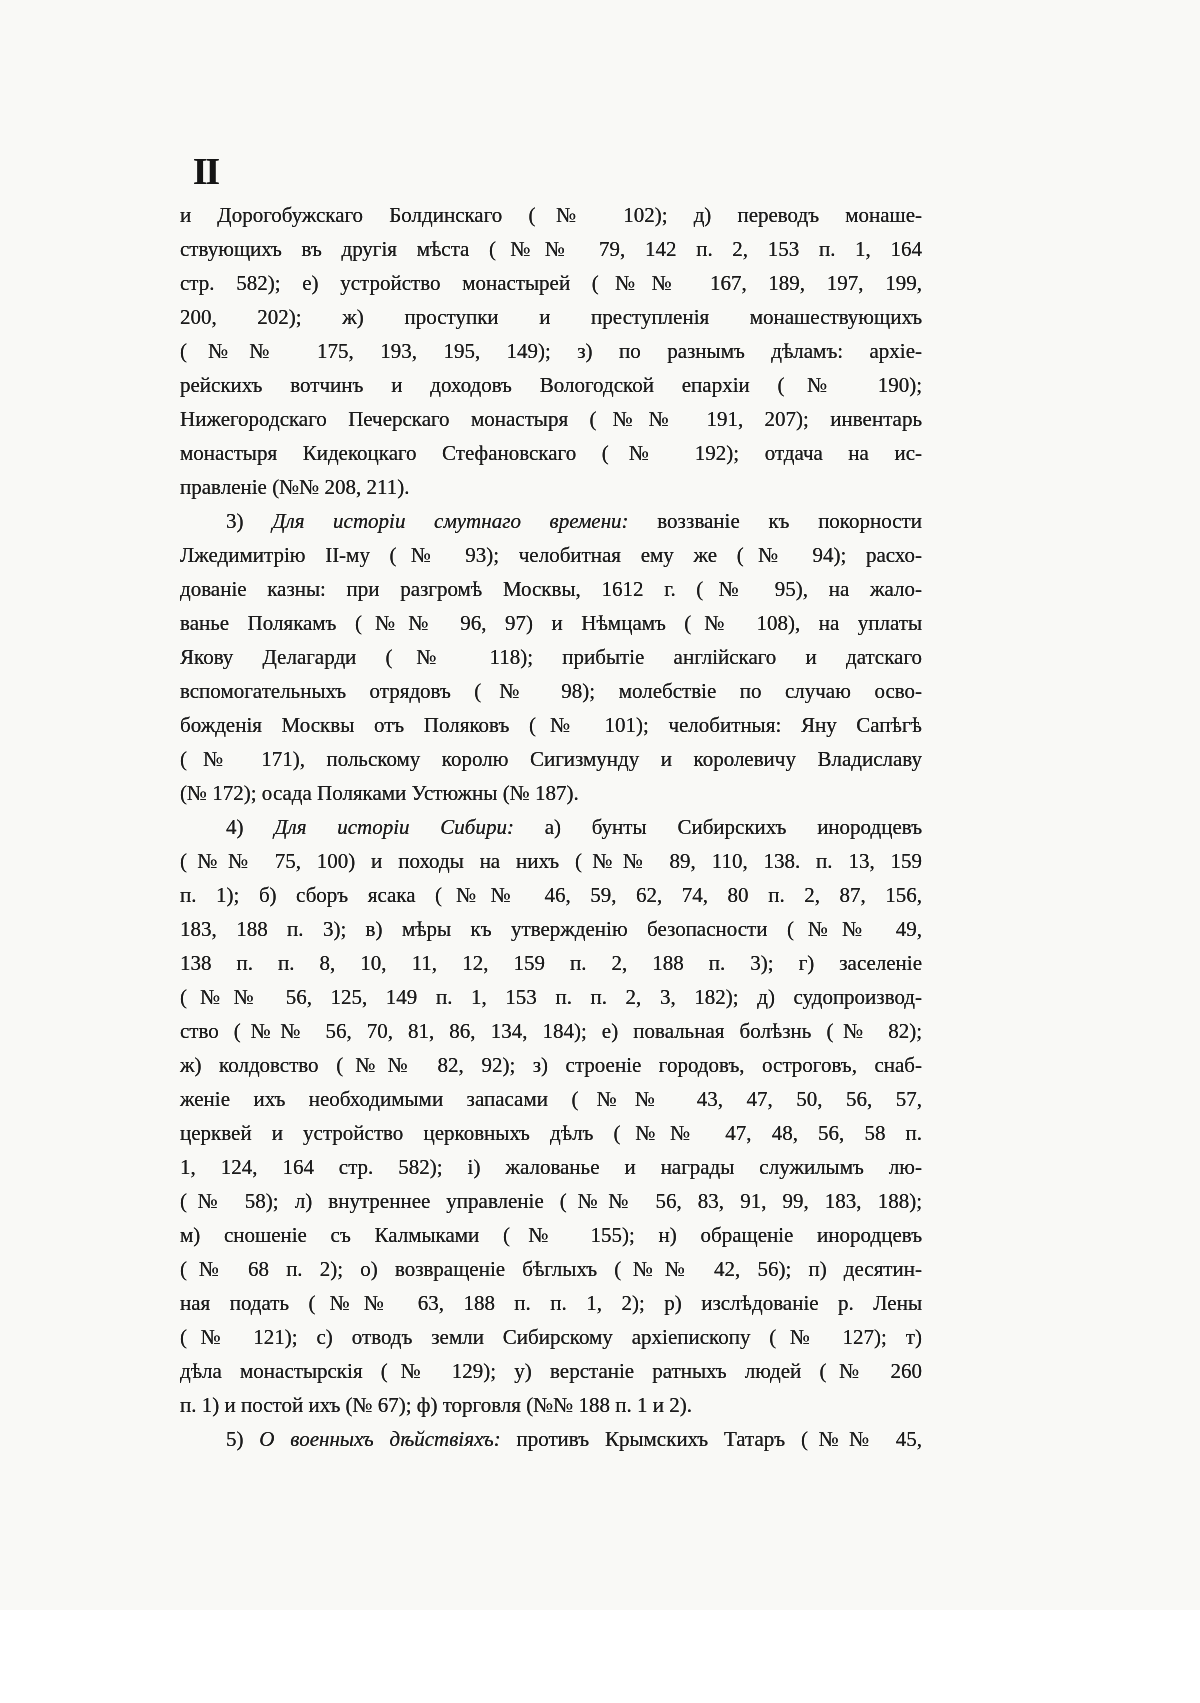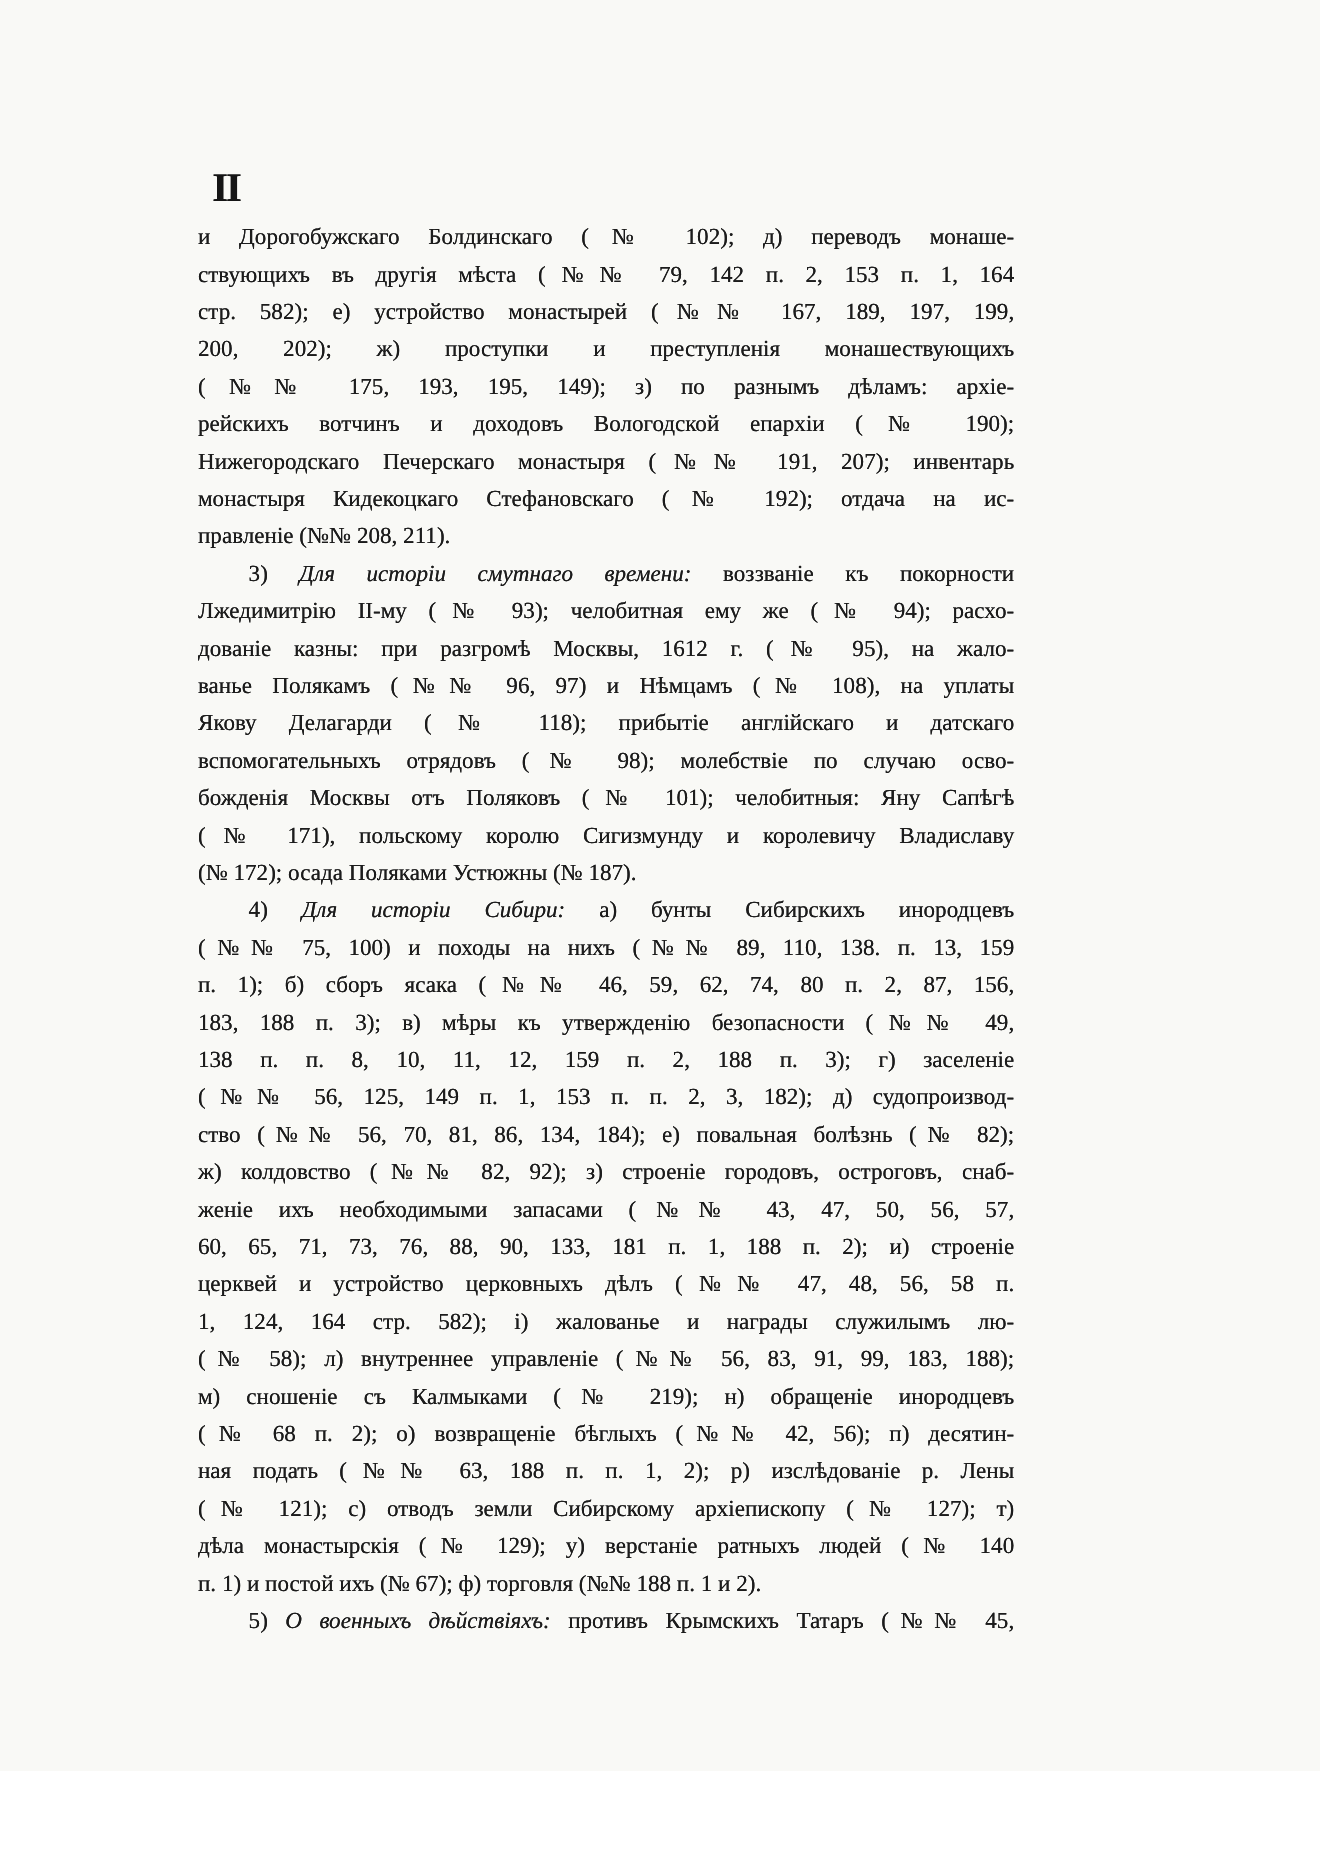--- a/index.html
+++ b/index.html
@@ -74,26 +74,25 @@
       <div class="line nojust"><span>(№ 172); осада Поляками Устюжны (№ 187).</span></div>
       <div class="line indent"><span>4) </span><span class="italic">Для исторіи Сибири:</span><span> а) бунты Сибирскихъ инородцевъ</span></div>
       <div class="line"><span>(№№ 75, 100) и походы на нихъ (№№ 89, 110, 138. п. 13, 159</span></div>
       <div class="line"><span>п. 1); б) сборъ ясака (№№ 46, 59, 62, 74, 80 п. 2, 87, 156,</span></div>
       <div class="line"><span>183, 188 п. 3); в) мѣры къ утвержденію безопасности (№№ 49,</span></div>
       <div class="line"><span>138 п. п. 8, 10, 11, 12, 159 п. 2, 188 п. 3); г) заселеніе</span></div>
       <div class="line"><span>(№№ 56, 125, 149 п. 1, 153 п. п. 2, 3, 182); д) судопроизвод-</span></div>
       <div class="line"><span>ство (№№ 56, 70, 81, 86, 134, 184); е) повальная болѣзнь (№ 82);</span></div>
       <div class="line"><span>ж) колдовство (№№ 82, 92); з) строеніе городовъ, остроговъ, снаб-</span></div>
       <div class="line"><span>женіе ихъ необходимыми запасами (№№ 43, 47, 50, 56, 57,</span></div>
-      <div class="line"><span>60, 65, 71, 73, 76, 88, 90, 133, 181 п. 1, 188 п. 2); и) строеніе</span></div>
       <div class="line"><span>церквей и устройство церковныхъ дѣлъ (№№ 47, 48, 56, 58 п.</span></div>
       <div class="line"><span>1, 124, 164 стр. 582); і) жалованье и награды служилымъ лю-</span></div>
       <div class="line"><span>(№ 58); л) внутреннее управленіе (№№ 56, 83, 91, 99, 183, 188);</span></div>
-      <div class="line"><span>м) сношеніе съ Калмыками (№ 219); н) обращеніе инородцевъ</span></div>
+      <div class="line"><span>м) сношеніе съ Калмыками (№ 155); н) обращеніе инородцевъ</span></div>
       <div class="line"><span>(№ 68 п. 2); о) возвращеніе бѣглыхъ (№№ 42, 56); п) десятин-</span></div>
       <div class="line"><span>ная подать (№№ 63, 188 п. п. 1, 2); р) изслѣдованіе р. Лены</span></div>
       <div class="line"><span>(№ 121); с) отводъ земли Сибирскому архіепископу (№ 127); т)</span></div>
-      <div class="line"><span>дѣла монастырскія (№ 129); у) верстаніе ратныхъ людей (№ 140</span></div>
+      <div class="line"><span>дѣла монастырскія (№ 129); у) верстаніе ратныхъ людей (№ 260</span></div>
       <div class="line nojust"><span>п. 1) и постой ихъ (№ 67); ф) торговля (№№ 188 п. 1 и 2).</span></div>
       <div class="line indent"><span>5) </span><span class="italic">О военныхъ дѣйствіяхъ:</span><span> противъ Крымскихъ Татаръ (№№ 45,</span></div>
     </div>
   <div class="watermark">Библиотека "Руниверс"</div>
 </div>
 
 </body></html>

